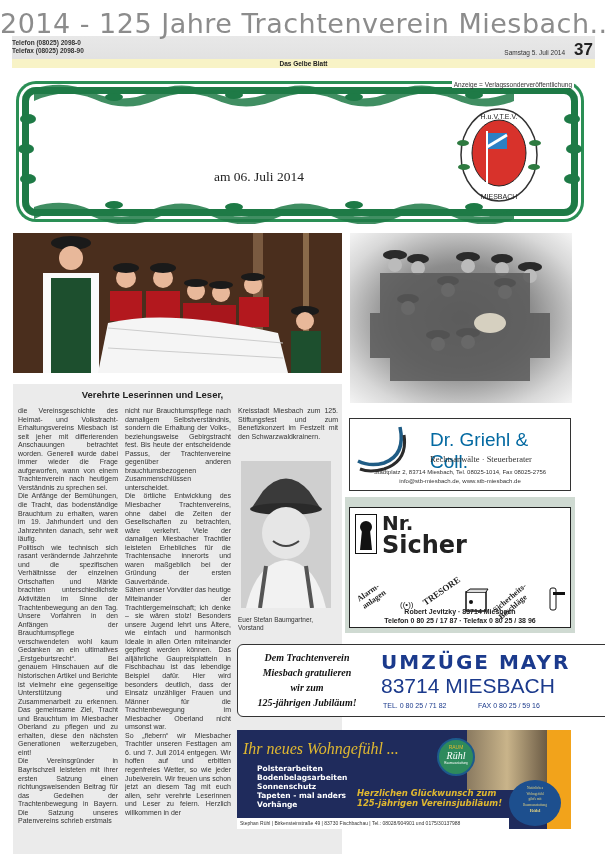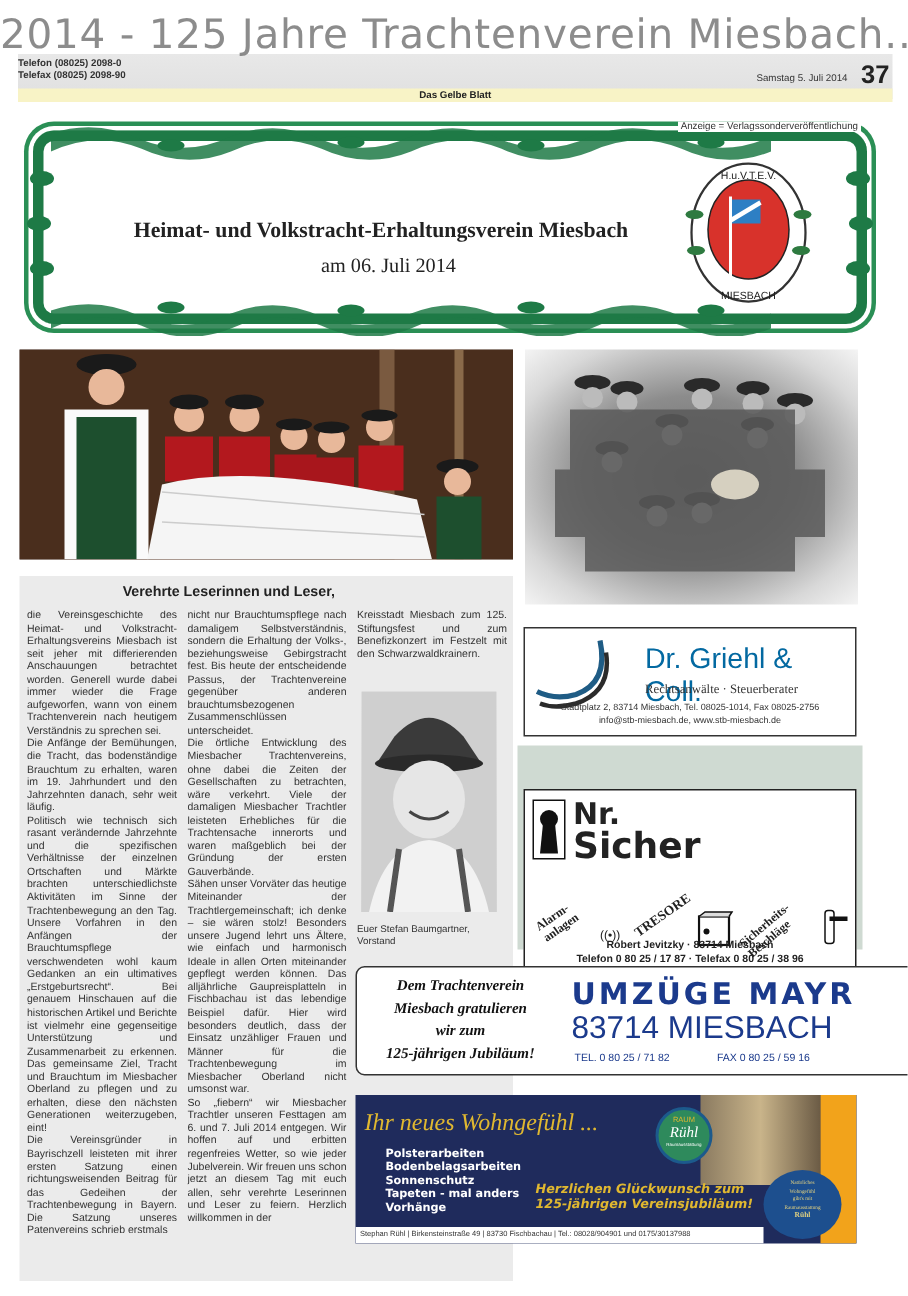--- a/index.html
+++ b/index.html
@@ -87,21 +87,21 @@
     background: linear-gradient(#d6d6d6, #bdbdbd); overflow: hidden;
   }
   .caption { position: absolute; top: 616px; left: 238px; width: 100px; font-size: 6.5px; line-height: 8px; color: #333; }
 
   
   .ad-griehl {
     position: absolute; top: 418px; left: 349px; width: 222px; height: 73px;
     border: 1.5px solid #333; background: #fff;
   }
   .ad-sicher {
-    position: absolute; top: 526px; left: 349px; width: 222px; height: 121px;
+    position: absolute; top: 507px; left: 349px; width: 222px; height: 121px;
     border: 1.5px solid #222; background: #fff; padding-left: 20px;
   }
   .ad-sicher-wrap {
     position: absolute; top: 497px; left: 345px; width: 230px; height: 136px; background: #cfdad2;
   }
   .ad-mayr {
     position: absolute; top: 644px; left: 237px; width: 382px; height: 73px;
     border: 1.5px solid #333; border-radius: 6px; background: #fff;
   }
   .ad-ruehl {
@@ -141,21 +141,20 @@
         <ellipse cx="220" cy="16" rx="9" ry="4"></ellipse>
         <ellipse cx="340" cy="18" rx="9" ry="4"></ellipse>
         <ellipse cx="460" cy="16" rx="9" ry="4"></ellipse>
       <ellipse cx="100" cy="126" rx="9" ry="4"></ellipse>
         <ellipse cx="220" cy="128" rx="9" ry="4"></ellipse>
         <ellipse cx="340" cy="126" rx="9" ry="4"></ellipse>
         <ellipse cx="460" cy="128" rx="9" ry="4"></ellipse>
     </g>
   </svg>
   <div class="ad-note">Anzeige = Verlagssonderveröffentlichung</div>
-  <div class="banner-sub">Heimat- und Volkstracht-Erhaltungsverein Miesbach</div>
   <div class="banner-date">am 06. Juli 2014</div>
   <svg class="emblem" viewBox="0 0 90 110">
     <ellipse cx="45" cy="52" rx="38" ry="46" fill="#fff" stroke="#333" stroke-width="1.5"></ellipse>
     <ellipse cx="45" cy="50" rx="27" ry="33" fill="#d8322b" stroke="#222" stroke-width="1"></ellipse>
     <rect x="33" y="30" width="20" height="16" fill="#2d7fc4"></rect>
     <path d="M33 44 L53 32" stroke="#fff" stroke-width="3"></path>
     <line x1="33" y1="28" x2="33" y2="82" stroke="#fff" stroke-width="2"></line>
     <g fill="#2e7a40">
       <ellipse cx="9" cy="40" rx="6" ry="3"></ellipse>
         <ellipse cx="81" cy="40" rx="6" ry="3"></ellipse>

